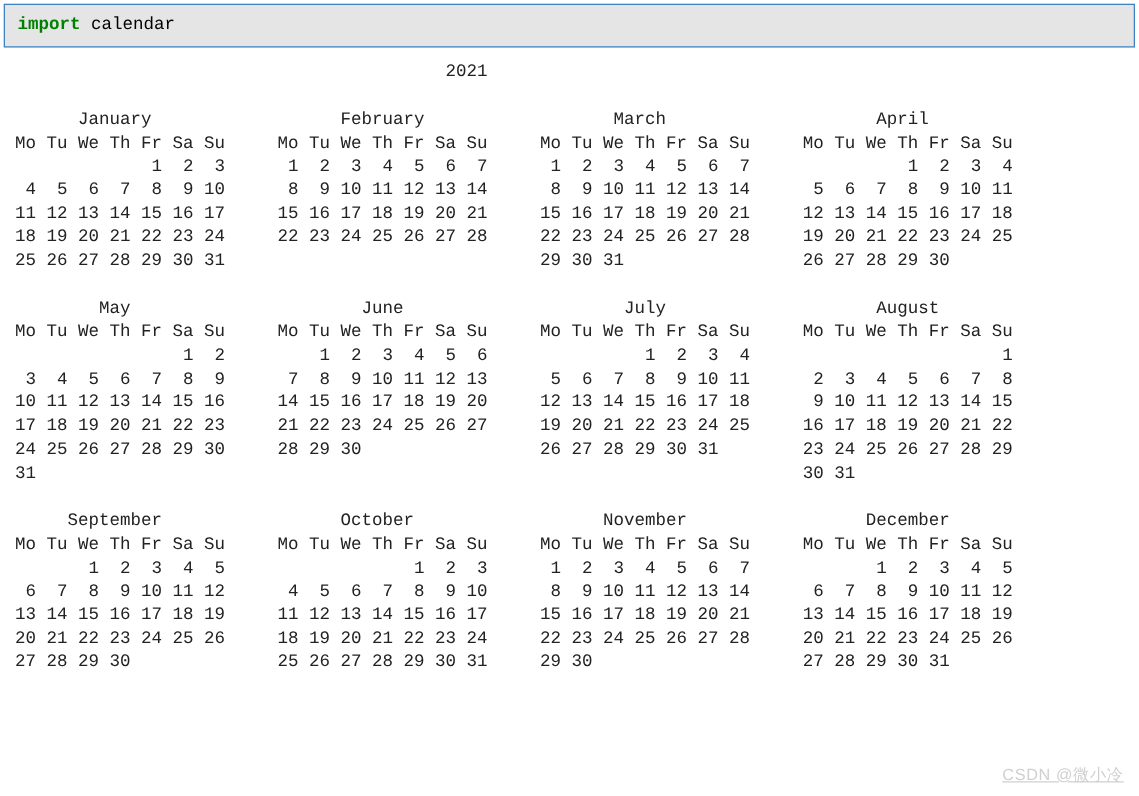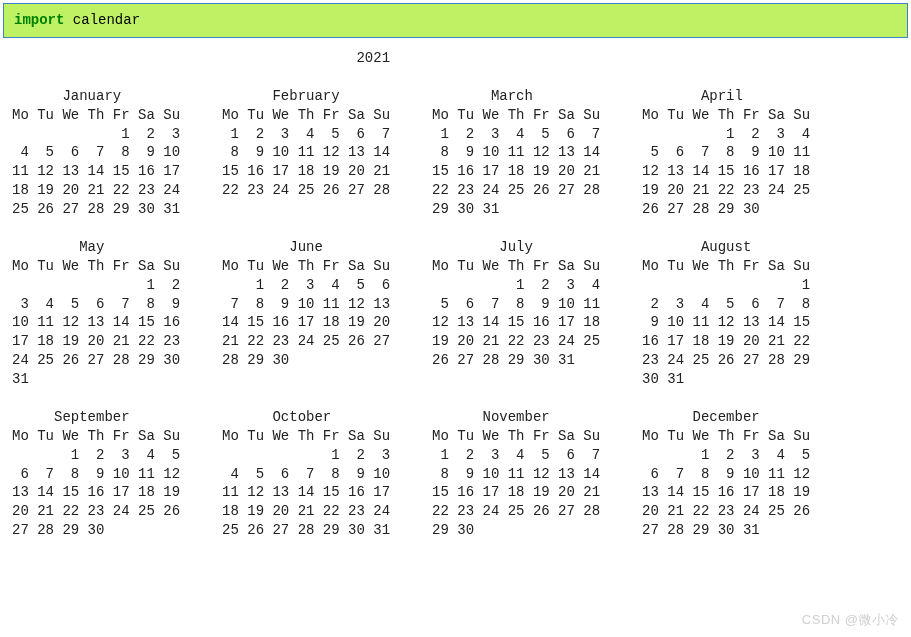--- a/index.html
+++ b/index.html
@@ -7,21 +7,21 @@
       padding: 0;
       font-family: Consolas, 'Courier New', monospace;
       font-size: 14px;
       background: #fff;
       width: 911px;
       height: 637px;
       position: relative;
     }
     .code-cell {
       border: 1px solid #3b82c4;
-      background: #bef264;
+      background: #e5e5e5;
       padding: 6px 10px;
       margin: 3px;
       line-height: 1.5;
     }
     .kw { color: #008000; font-weight: bold; }
     .cursor {
       display: inline-block;
       width: 1px;
       background: #000;
       height: 16px;
@@ -36,20 +36,21 @@
       color: #222;
     }
     .watermark {
       position: absolute;
       right: 12px;
       bottom: 8px;
       color: #d0d0d0;
       font-family: Arial, sans-serif;
       font-size: 13px;
       letter-spacing: 0.5px;
+      text-decoration: underline;
     }
   </style>
 </head>
 <body>
 
 <div class="code-cell">
   <div>
     <span class="kw">import</span><span> calendar</span>
   </div>
 </div>

